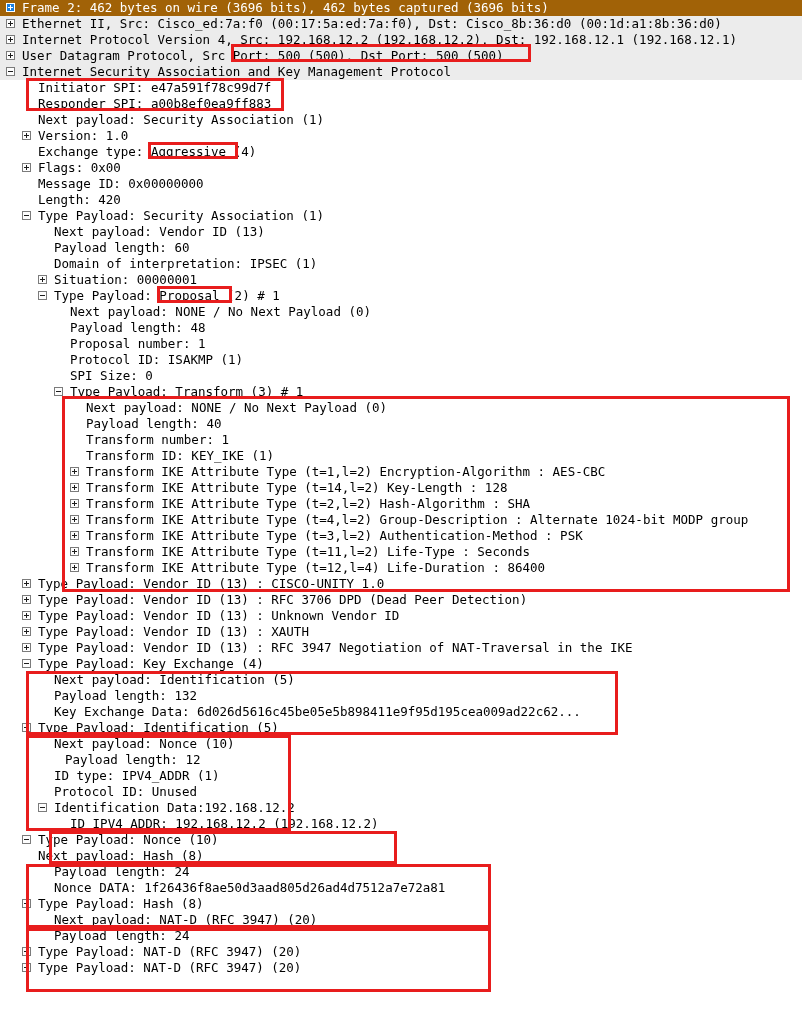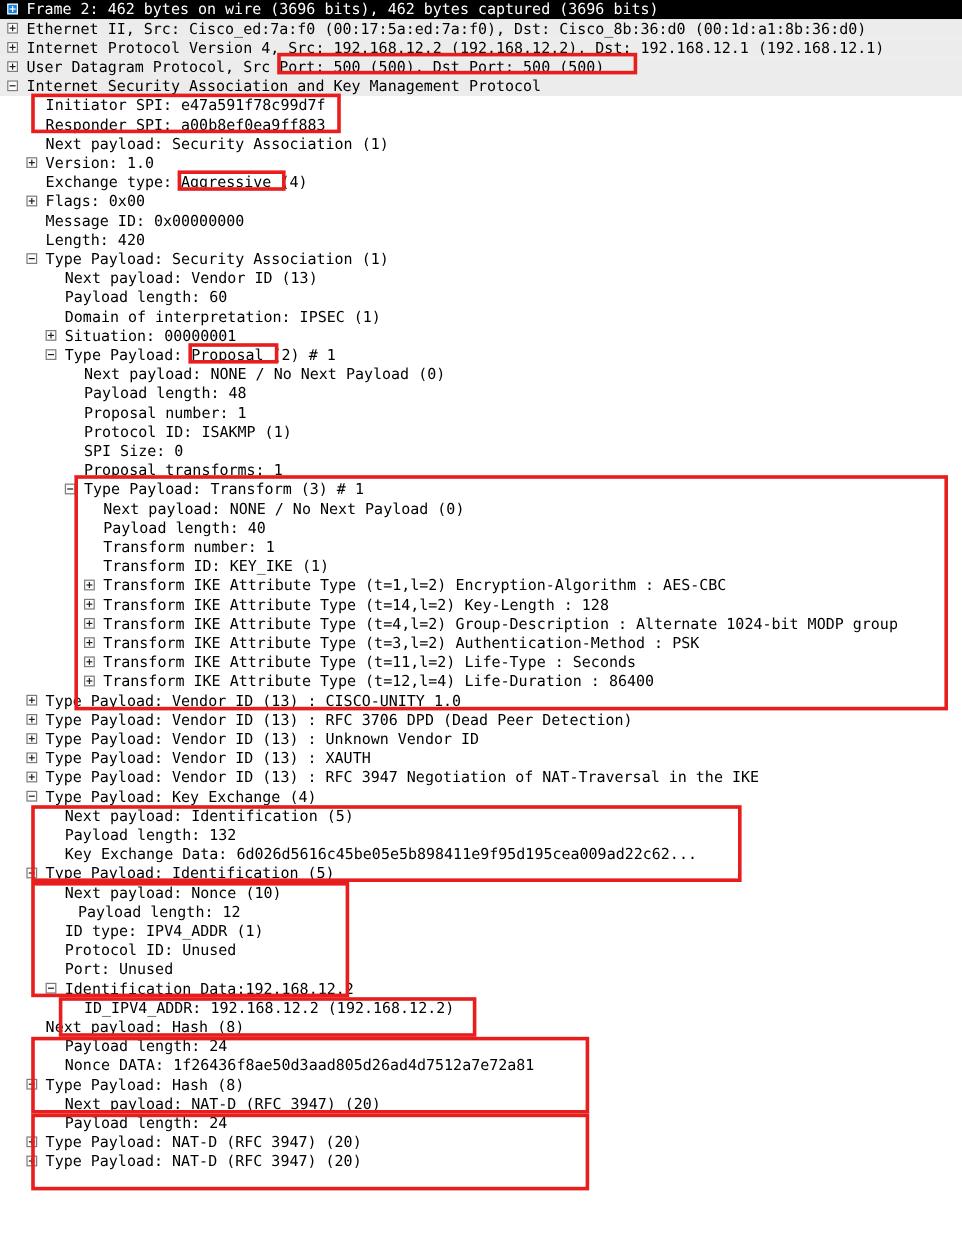--- a/index.html
+++ b/index.html
@@ -14,21 +14,21 @@
   }
   #tree{position:relative;width:802px;height:1034px;}
 
   .row{
     position:relative;
     height:16px;
     line-height:16px;
     white-space:nowrap;
     box-sizing:border-box;
   }
-  .row.selected{ background:#000000; color:#ffffff; }
+  .row.selected{ background:#a16207; color:#ffffff; }
   .row.alt{ background:#ececec; }
 
   .twisty{
     position:absolute;
     top:3px;
     width:9px;height:9px;
     border:1px solid #7b7b7b;
     background:#fdfdfd;
     box-sizing:border-box;
   }
@@ -141,23 +141,20 @@
     <div class="row">
       <span class="label" style="left: 70px;">Proposal number: 1</span>
     </div>
     <div class="row">
       <span class="label" style="left: 70px; text-align: right;">Protocol ID: ISAKMP (1)</span>
     </div>
     <div class="row">
       <span class="label" style="left: 70px;">SPI Size: 0</span>
     </div>
     <div class="row">
-      <span class="label" style="left: 70px;">Proposal transforms: 1</span>
-    </div>
-    <div class="row">
       <span class="twisty" style="left: 54px;"></span>
       <span class="label" style="left: 70px;">Type Payload: Transform (3) # 1</span>
     </div>
     <div class="row">
       <span class="label" style="left: 86px;">Next payload: NONE / No Next Payload  (0)</span>
     </div>
     <div class="row">
       <span class="label" style="left: 86px;">Payload length: 40</span>
     </div>
     <div class="row">
@@ -169,20 +166,24 @@
     <div class="row">
       <span class="twisty plus" style="left: 70px;"></span>
       <span class="label" style="left: 86px;">Transform IKE Attribute Type (t=1,l=2) Encryption-Algorithm : AES-CBC</span>
     </div>
     <div class="row">
       <span class="twisty plus" style="left: 70px;"></span>
       <span class="label" style="left: 86px;">Transform IKE Attribute Type (t=14,l=2) Key-Length : 128</span>
     </div>
     <div class="row">
       <span class="twisty plus" style="left: 70px;"></span>
+      <span class="label" style="left: 86px;">Transform IKE Attribute Type (t=2,l=2) Hash-Algorithm : SHA</span>
+    </div>
+    <div class="row">
+      <span class="twisty plus" style="left: 70px;"></span>
       <span class="label" style="left: 86px;">Transform IKE Attribute Type (t=4,l=2) Group-Description : Alternate 1024-bit MODP group</span>
     </div>
     <div class="row">
       <span class="twisty plus" style="left: 70px;"></span>
       <span class="label" style="left: 86px;">Transform IKE Attribute Type (t=3,l=2) Authentication-Method : PSK</span>
     </div>
     <div class="row">
       <span class="twisty plus" style="left: 70px;"></span>
       <span class="label" style="left: 86px;">Transform IKE Attribute Type (t=11,l=2) Life-Type : Seconds</span>
     </div>
@@ -231,30 +232,31 @@
       <span class="label" style="left: 54px;">Next payload: Nonce (10)</span>
     </div>
     <div class="row">
       <span class="label" style="left: 65px;">Payload length: 12</span>
     </div>
     <div class="row">
       <span class="label" style="left: 54px;">ID type: IPV4_ADDR (1)</span>
     </div>
     <div class="row">
       <span class="label" style="left: 54px;">Protocol ID: Unused</span>
-    </div>
-    <div class="row">
-      <span class="label" style="left: 54px;">Port: Unused</span>
     </div>
     <div class="row">
       <span class="twisty" style="left: 38px;"></span>
       <span class="label" style="left: 54px;">Identification Data:192.168.12.2</span>
     </div>
     <div class="row">
       <span class="label" style="left: 70px;">ID_IPV4_ADDR: 192.168.12.2 (192.168.12.2)</span>
+    </div>
+    <div class="row">
+      <span class="twisty" style="left: 22px;"></span>
+      <span class="label" style="left: 38px;">Type Payload: Nonce (10)</span>
     </div>
     <div class="row">
       <span class="label" style="left: 38px;">Next payload: Hash (8)</span>
     </div>
     <div class="row">
       <span class="label" style="left: 54px;">Payload length: 24</span>
     </div>
     <div class="row">
       <span class="label" style="left: 54px;">Nonce DATA: 1f26436f8ae50d3aad805d26ad4d7512a7e72a81</span>
     </div>

